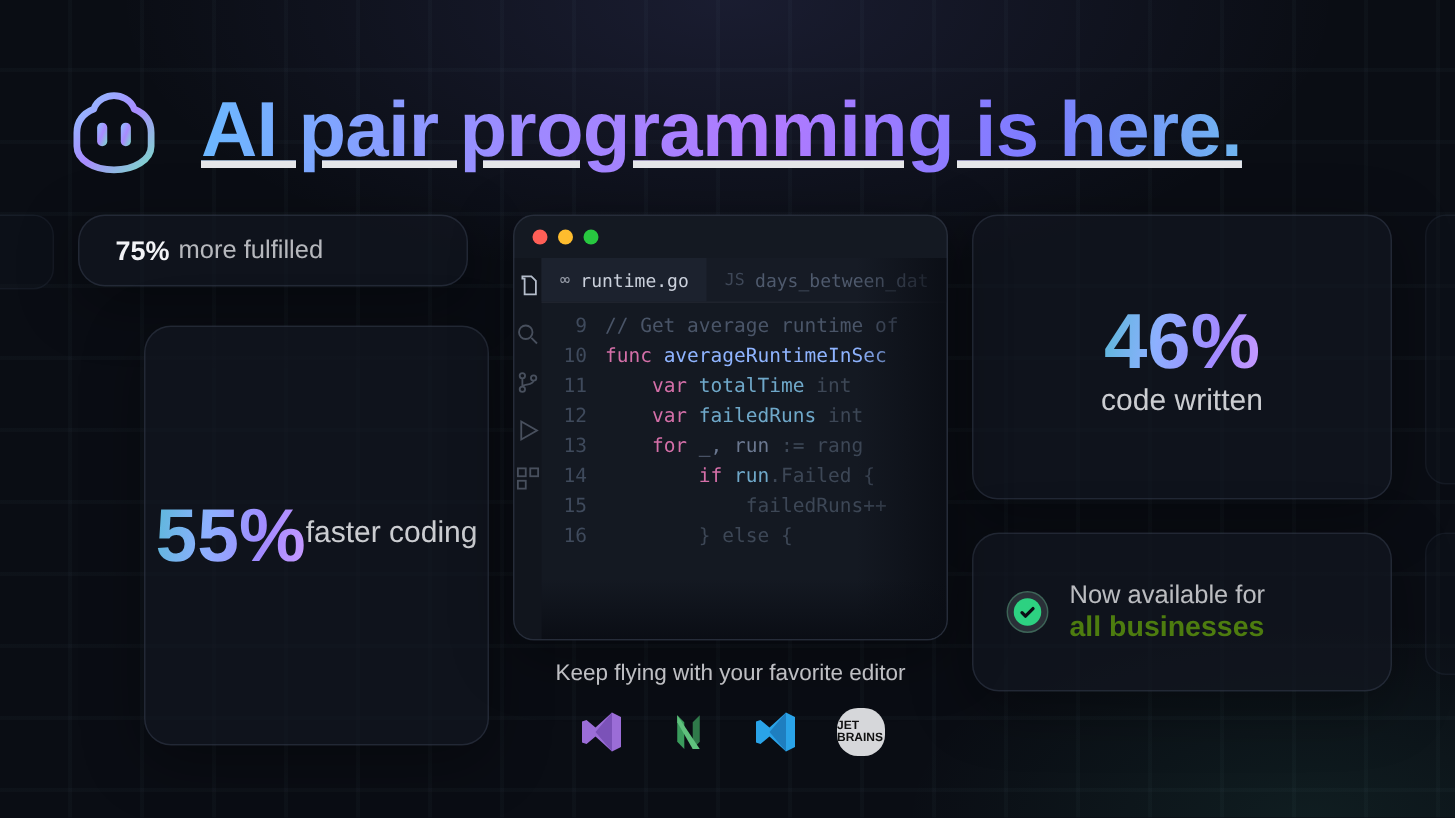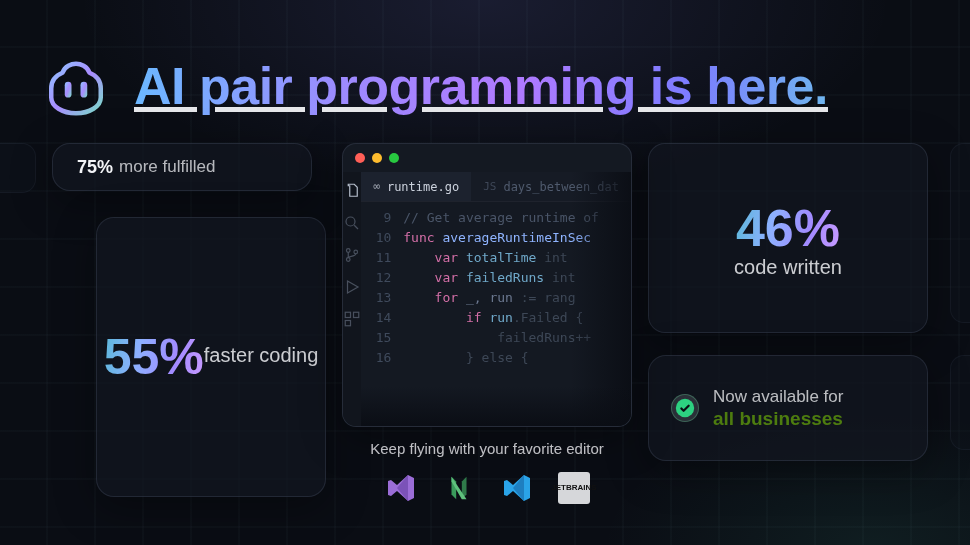--- a/index.html
+++ b/index.html
@@ -205,18 +205,18 @@
           <path fill="#2f7a4a" d="M24 4l-5 5v19l5-5z"></path>
           <path fill="#5fc17d" d="M8 4l16 24-5 0L8 9z"></path>
         </svg>
     </span>
     <span>
       <svg viewBox="0 0 32 32" width="32" height="32">
           <path fill="#2aa3e8" d="M23 3l6 3v20l-6 3-11-10-6 5-3-1V9l3-1 6 5z"></path>
           <path fill="#1e7ec0" d="M23 3v26L12 16z"></path>
         </svg>
     </span>
-    <span style="background:#d6d7da;width:32px;height:32px;border-radius:3px;display:flex;flex-direction:row;align-items:center;justify-content:center;color:#111;font-size:8px;font-weight:700;line-height:1;">
+    <span style="background:#d6d7da;width:32px;height:32px;border-radius:14px;display:flex;flex-direction:column;align-items:flex-start;justify-content:center;color:#111;font-size:8px;font-weight:700;line-height:1;">
       <span>JET</span>
         <span>BRAINS</span>
     </span>
   </div>
 </div>
 
 </body></html>

